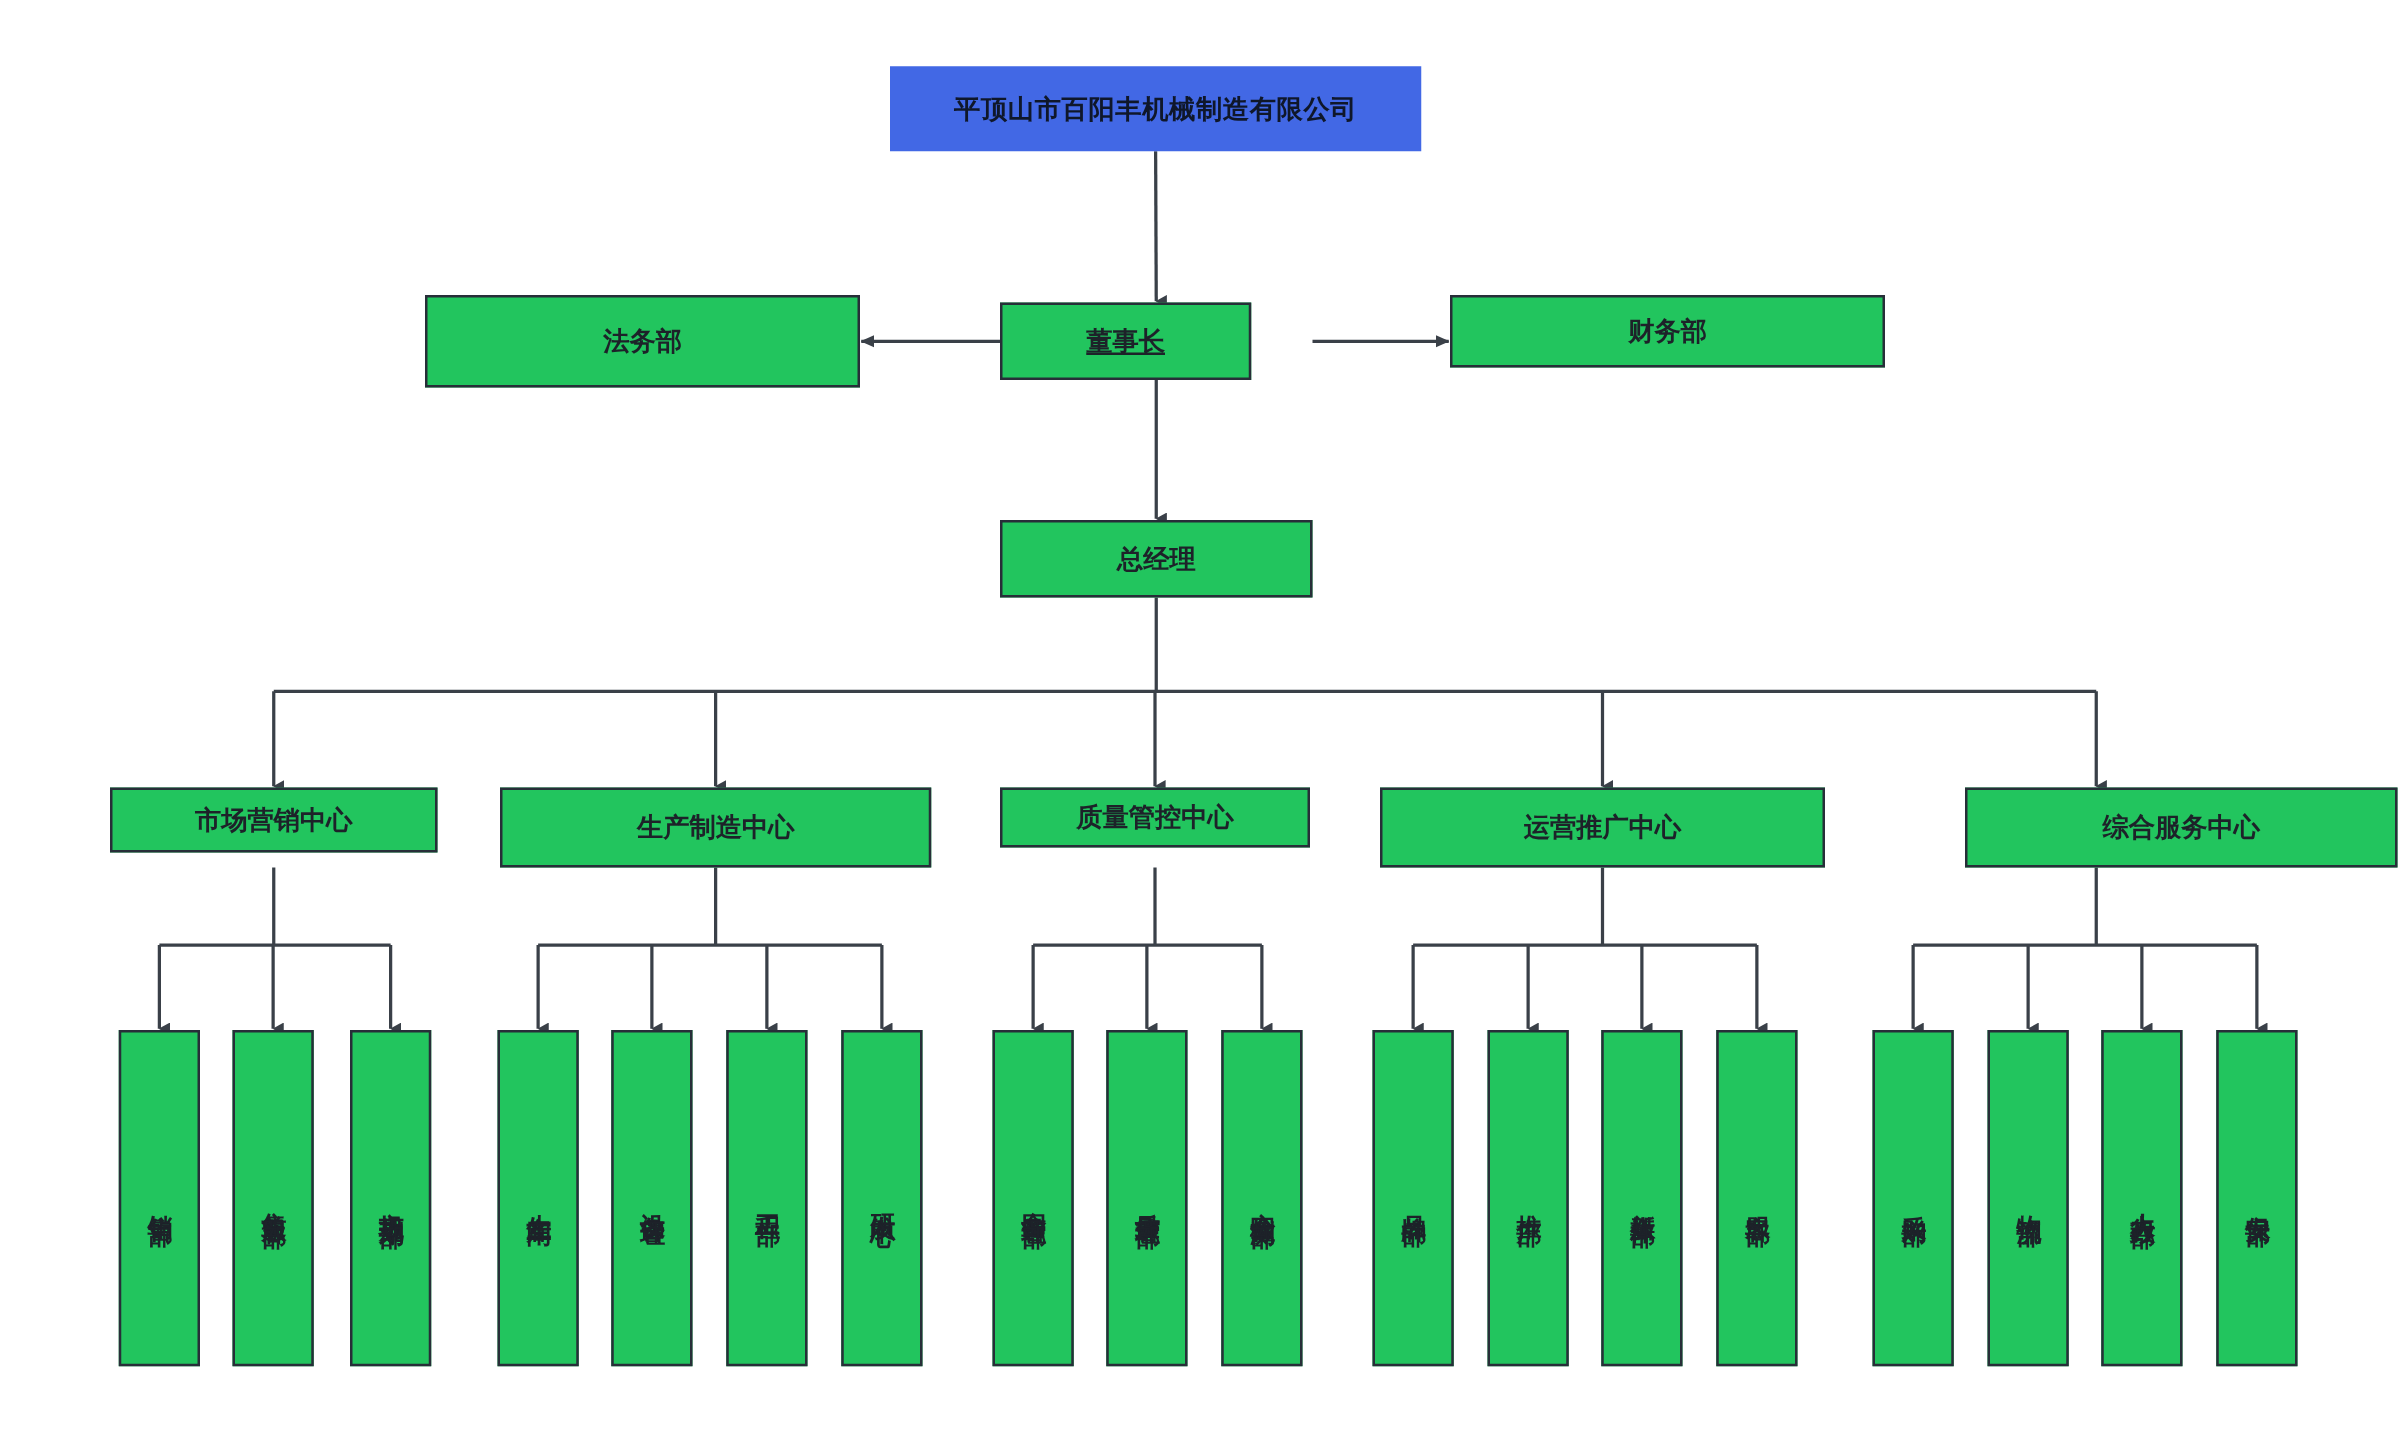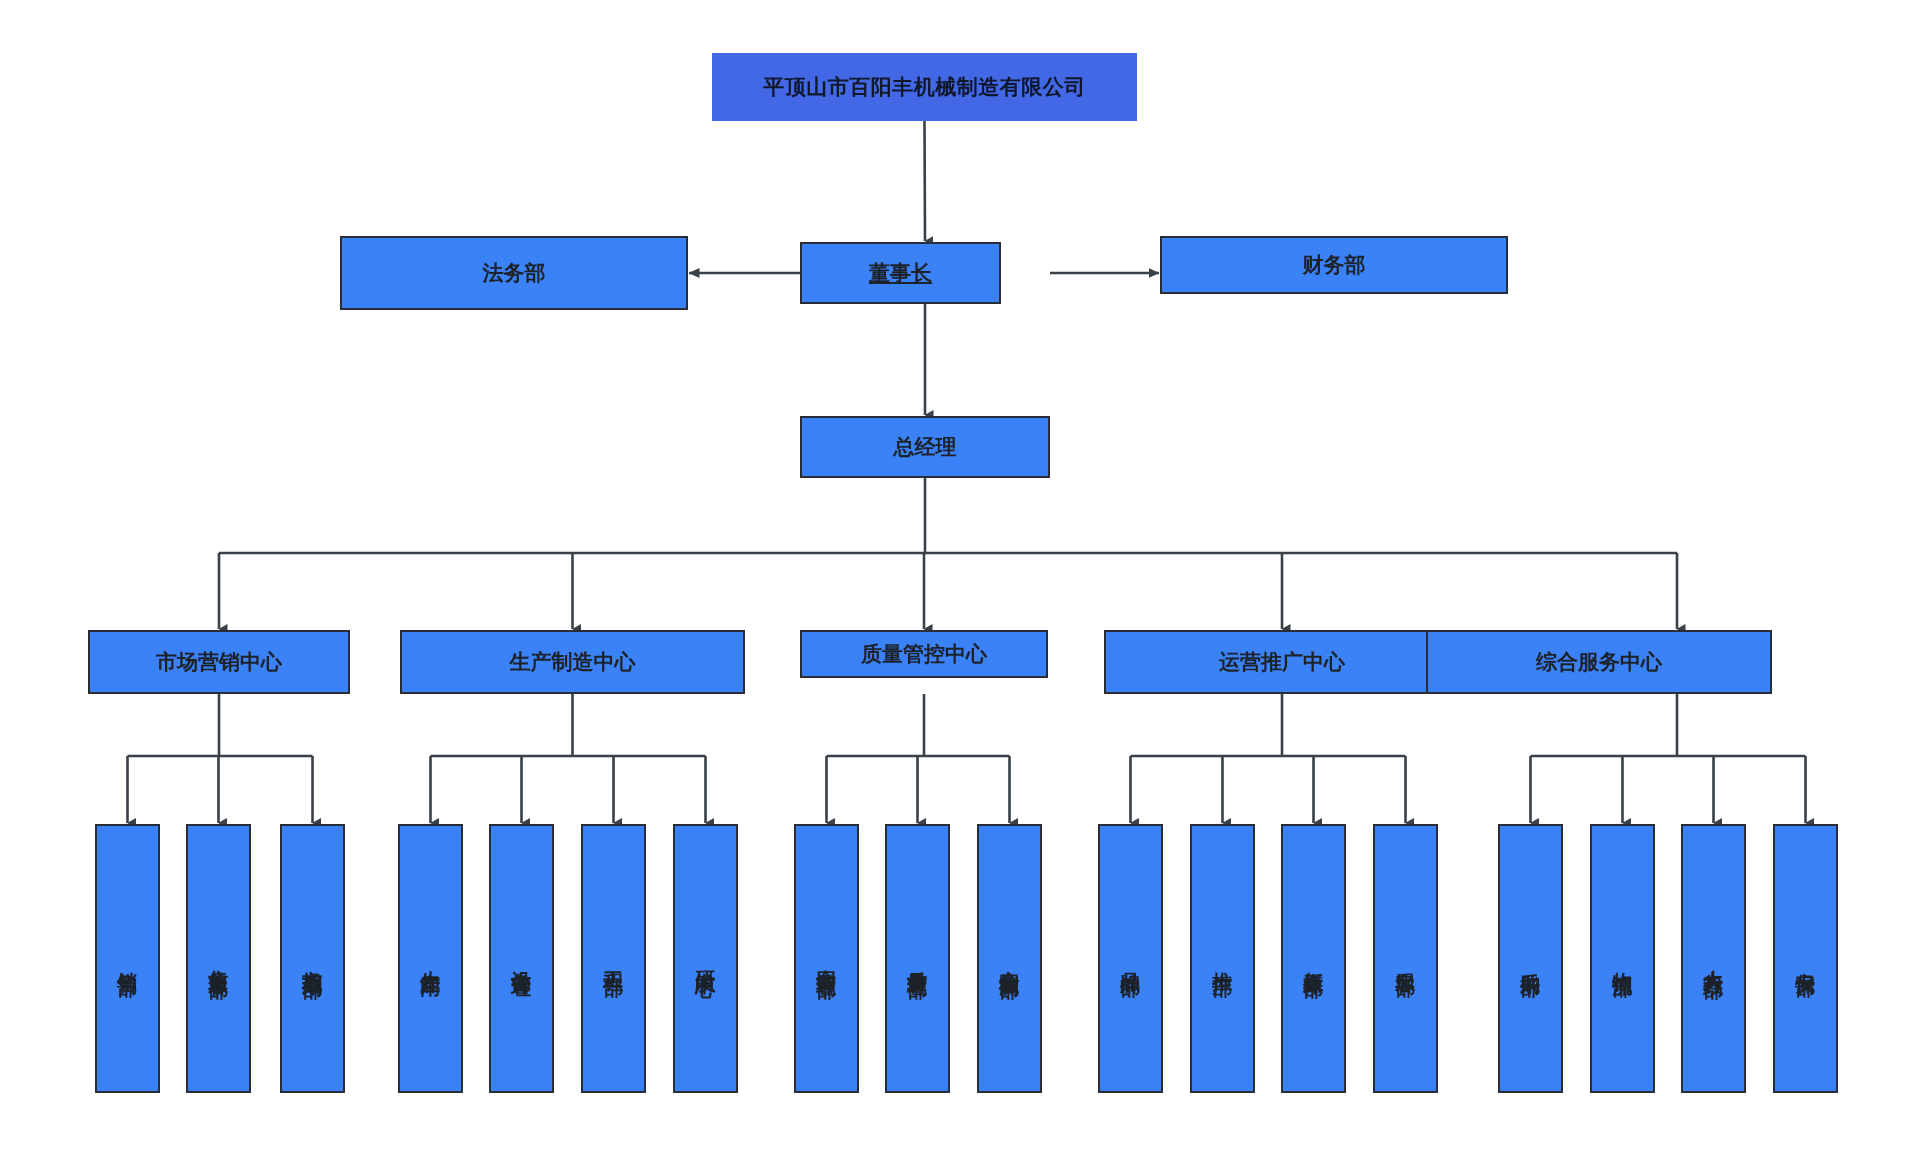--- a/index.html
+++ b/index.html
@@ -17,21 +17,21 @@
   }
   #edges {
     position: absolute;
     left: 0; top: 0;
     width: 1920px; height: 1164px;
     pointer-events: none;
   }
   .node {
     position: absolute;
     border: 2.5px solid #272e38;
-    background: #3b82f6;
+    background: #22c55e;
     display: flex;
     align-items: center;
     justify-content: center;
     text-align: center;
     color: #1d2229;
     font-weight: 700;
   }
   .node.root {
     background: #4268E5;
     border: none;
@@ -122,21 +122,21 @@
 
   <div class="node exec" style="left: 1160px; top: 236px; width: 348px; height: 58px; justify-content: center;">
     <span>财务部</span>
   </div>
 
   <div class="node exec" style="left: 800px; top: 416px; width: 250px; height: 62px;">
     <span>总经理</span>
   </div>
 
   <div id="dynamic-nodes">
-      <div class="node center" style="left: 88px; top: 630px; width: 262px; height: 64px;">
+      <div class="node center" style="left: 88px; top: 630px; width: 262px; height: 52px;">
         <span>市场营销中心</span>
       </div>
       <div class="node leaf" style="left: 95px; top: 824px; width: 65px; height: 269px;">
         <span>销售部</span>
       </div>
       <div class="node leaf" style="left: 186px; top: 824px; width: 65px; height: 269px;">
         <span>售前客服部</span>
       </div>
       <div class="node leaf" style="left: 280px; top: 824px; width: 65px; height: 269px;">
         <span>市场规划部</span>
@@ -176,21 +176,21 @@
       </div>
       <div class="node leaf" style="left: 1190px; top: 824px; width: 65px; height: 269px;">
         <span>推广部</span>
       </div>
       <div class="node leaf" style="left: 1281px; top: 824px; width: 65px; height: 269px;">
         <span>新媒体部</span>
       </div>
       <div class="node leaf" style="left: 1373px; top: 824px; width: 65px; height: 269px;">
         <span>客服部</span>
       </div>
-      <div class="node center" style="left: 1426px; top: 630px; width: 346px; height: 64px;">
+      <div class="node center" style="left: 1572px; top: 630px; width: 346px; height: 64px;">
         <span>综合服务中心</span>
       </div>
       <div class="node leaf" style="left: 1498px; top: 824px; width: 65px; height: 269px;">
         <span>采购部</span>
       </div>
       <div class="node leaf" style="left: 1590px; top: 824px; width: 65px; height: 269px;">
         <span>物流部</span>
       </div>
       <div class="node leaf" style="left: 1681px; top: 824px; width: 65px; height: 269px;">
         <span>人力行政部</span>

